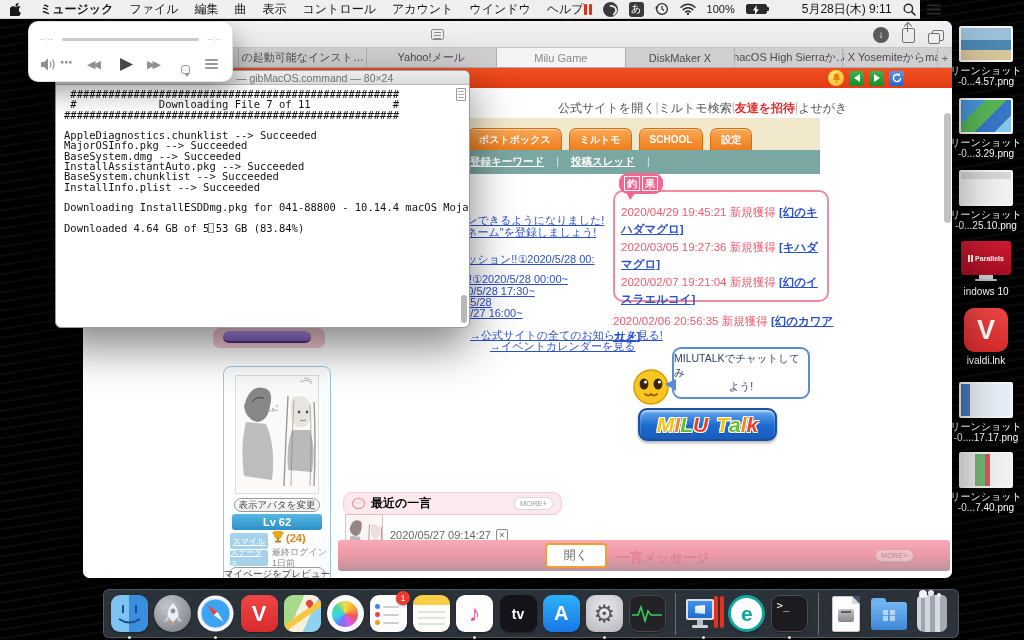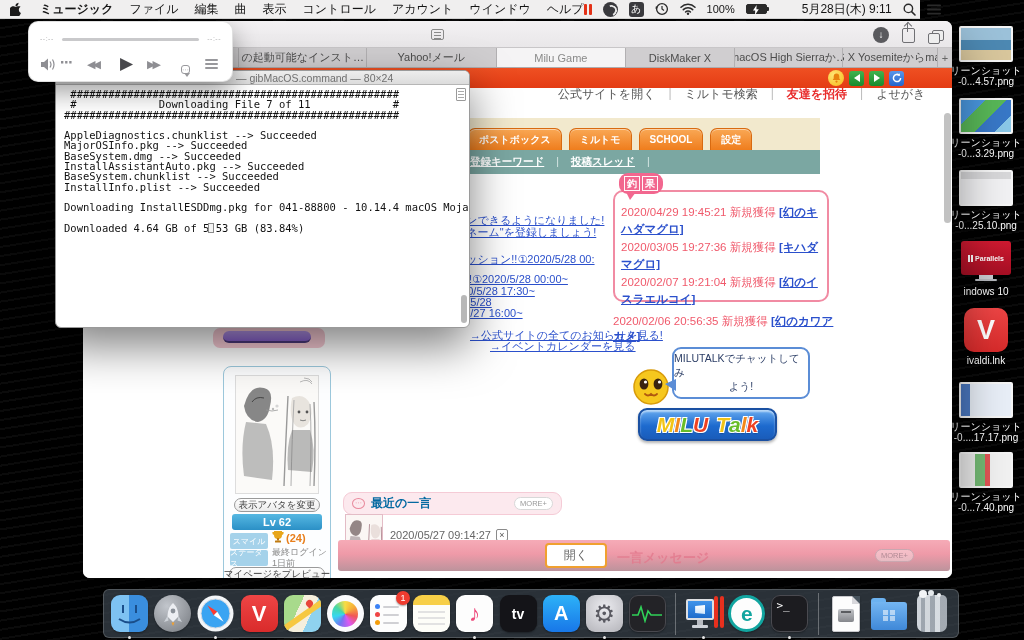--- a/index.html
+++ b/index.html
@@ -85,21 +85,21 @@
   .s-content{position:relative;height:510px;background:#fff;overflow:hidden;font-family:"Liberation Sans","DejaVu Sans",sans-serif;}
   
   .p-orange{position:absolute;left:0;top:0;width:869px;height:20px;background:linear-gradient(#ef5022,#e43c14);}
   .p-orange-icos{position:absolute;right:48px;top:2px;display:flex;gap:5px;align-items:center;}
   .bell{width:16px;height:16px;border-radius:50%;background:radial-gradient(circle at 35% 30%,#ffe574,#f6b919);display:flex;align-items:center;justify-content:center;}
   .navbtn{width:15px;height:15px;border-radius:3px;display:flex;align-items:center;justify-content:center;}
   .navbtn.g{background:linear-gradient(#41b24f,#188a2c);}
   .navbtn.b{background:linear-gradient(#5b96e8,#2465cc);}
   .arrow-l{width:0;height:0;border-top:4px solid transparent;border-bottom:4px solid transparent;border-right:6px solid #fff;}
   .arrow-r{width:0;height:0;border-top:4px solid transparent;border-bottom:4px solid transparent;border-left:6px solid #fff;}
-  .p-links{position:absolute;left:475px;top:18px;display:flex;gap:13px;font-size:12px;color:#555;}
+  .p-links{position:absolute;left:475px;top:32px;display:flex;font-size:12px;color:#555;}
   .p-links .sep{color:#bbb;}
   .p-links .invite{color:#e82a2a;font-weight:bold;}
   .p-beige{position:absolute;left:0;top:50px;width:737px;height:32px;background:#f2e9cd;}
   .p-teal{position:absolute;left:0;top:82px;width:737px;height:24px;background:#7ba7a2;}
   .p-tabs{position:absolute;left:385px;top:60px;display:flex;gap:7px;align-items:flex-end;}
   .p-tab{height:22px;padding:0 10px;border-radius:7px 7px 0 0;border:1px solid #d86a10;border-bottom:none;
     background:linear-gradient(#f9a855,#ef7d1d);color:#fff;font-size:10px;font-weight:bold;
     display:flex;align-items:center;box-shadow:inset 0 1px 0 rgba(255,255,255,.5);}
   .p-subnav{position:absolute;left:387px;top:87px;display:flex;gap:12px;font-size:10.5px;font-weight:bold;color:#fff;}
   .p-subnav a{color:#fff;text-decoration:underline;}
@@ -140,31 +140,31 @@
     background:linear-gradient(#b394e6,#8560c8);border-bottom:2px solid #4a3878;}
   .card{position:absolute;left:140px;top:282px;width:108px;height:232px;background:#fdfeff;
     border:1px solid #9cc8dc;border-radius:8px;margin-top:16px;}
   .sketch{position:absolute;left:11px;top:8px;width:84px;height:119px;background:#fbfbfa;border:1px solid #ddd;overflow:hidden;}
   .btn-sm{position:absolute;border:1px solid #9a9a9a;border-radius:8px;background:linear-gradient(#fefefe,#ececec);
     font-size:9.5px;color:#444;display:flex;align-items:center;justify-content:center;white-space:nowrap;}
   .lvbar{position:absolute;left:8px;top:147px;width:90px;height:16px;border-radius:3px;
     background:linear-gradient(#56b8e2,#2b90c6);color:#fff;font-weight:bold;font-size:11px;
     display:flex;align-items:center;justify-content:center;}
   .tag{position:absolute;left:6px;width:38px;height:16px;background:#a5d2ea;color:#fff;font-size:8px;
-    display:flex;align-items:center;justify-content:center;border-radius:2px;}
+    display:flex;align-items:center;justify-content:center;border-radius:2px;text-decoration:underline;}
   .smile-val{position:absolute;left:62px;top:165px;font-size:11px;font-weight:bold;color:#e87f1c;}
   .lastlogin{position:absolute;left:48px;top:180px;width:56px;font-size:9px;line-height:11px;color:#8a8a8a;}
   .gold{position:absolute;left:4px;top:218px;width:98px;border:1px solid #bcd8e8;border-radius:5px 5px 0 0;
     padding:3px 5px;font-size:11px;font-weight:bold;color:#3a78b8;}
   
   .recent-head{position:absolute;left:260px;top:424px;width:219px;height:23px;background:#fce9ee;
     border:1px solid #f5cbd6;border-radius:9px;display:flex;align-items:center;padding:0 8px;gap:6px;}
   .recent-head .cicon{width:13px;height:11px;border:1.4px solid #e8899c;border-radius:50%;color:#e8899c;
     font-size:7px;line-height:8px;text-align:center;}
-  .recent-title{color:#0369a1;font-weight:bold;font-size:12px;flex:1;}
+  .recent-title{color:#000000;font-weight:bold;font-size:12px;flex:1;}
   .morebadge{font-size:7.5px;color:#999;background:#fff;border:1px solid #d8d8d8;border-radius:7px;padding:1px 5px;}
   .recent-thumb{position:absolute;left:262px;top:446px;width:38px;height:31px;border:1px solid #e3bcc6;
     background:#fbfafa;overflow:hidden;}
   .recent-msg{position:absolute;left:307px;top:447px;font-size:11px;color:#e8608a;}
   .recent-date{position:absolute;left:307px;top:461px;font-size:11px;color:#666;display:flex;gap:5px;align-items:center;}
   .xbox{display:inline-flex;width:12px;height:12px;border:1px solid #8a8a8a;border-radius:2px;background:#fff;
     align-items:center;justify-content:center;font-size:9px;color:#555;}
   .pink-band{position:absolute;left:255px;top:472px;width:612px;height:31px;border-radius:3px;
     background:linear-gradient(180deg,#f6abb7 0%,#ef9aa8 45%,#bc939c 100%);}
   .open-btn{position:absolute;left:462px;top:475px;width:62px;height:25px;background:#fff;border:2px solid #f0a030;

